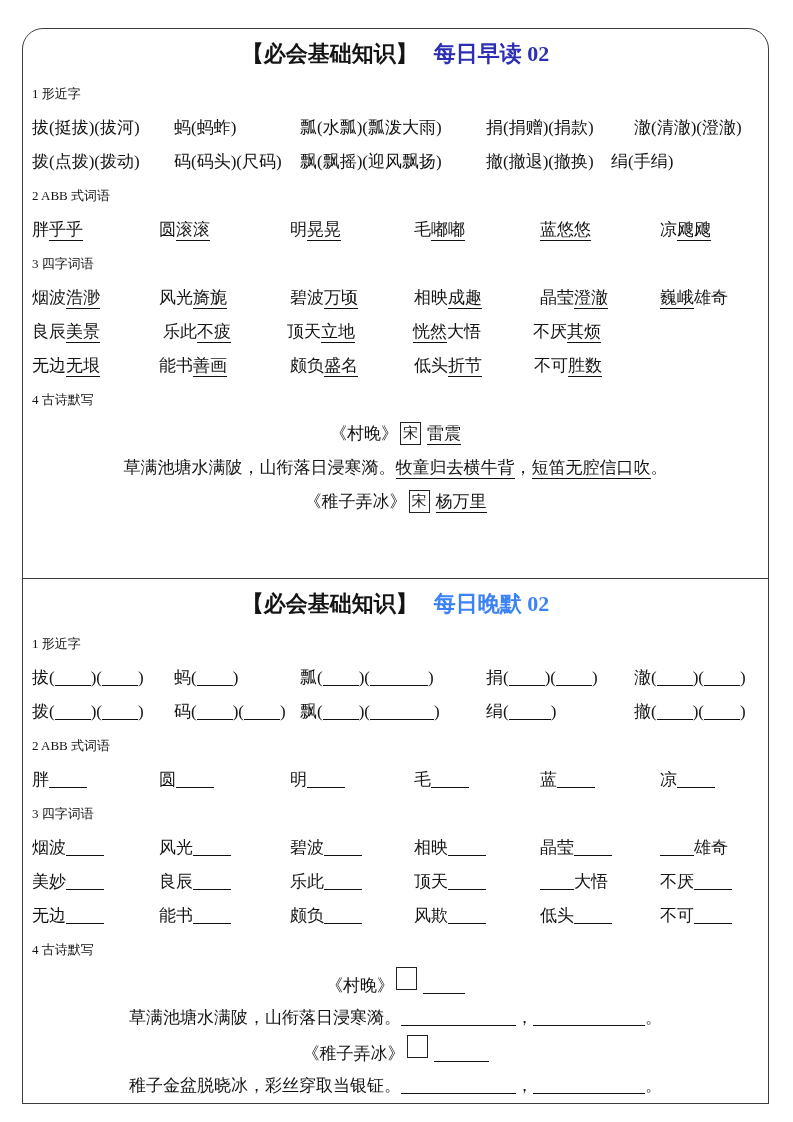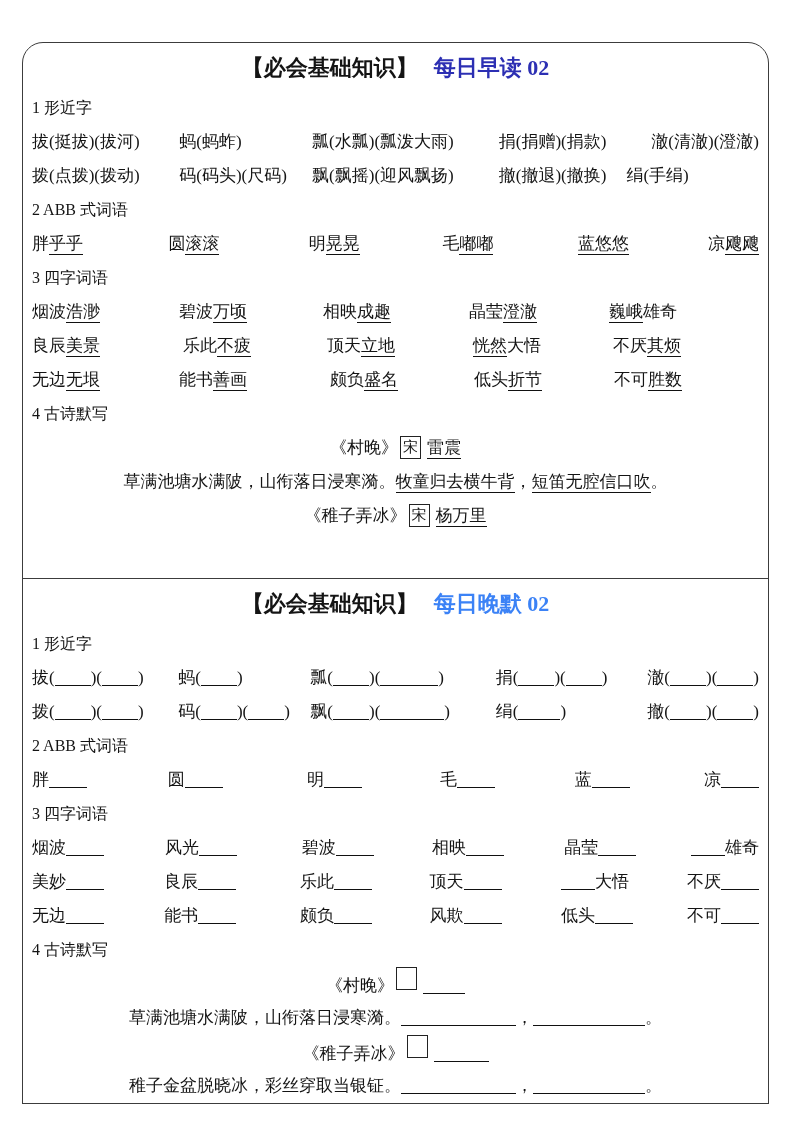--- a/index.html
+++ b/index.html
@@ -4,27 +4,27 @@
 <style>
   html,body{margin:0;padding:0;background:#ffffff;}
   .page{
     position:relative;width:793px;height:1122px;background:#ffffff;
     font-family:"Liberation Serif","DejaVu Serif",serif;color:#141414;overflow:hidden;
   }
   .sheet{
     position:absolute;left:22px;width:747px;box-sizing:border-box;
     border:1.5px solid #3c3c3c;background:#fff;padding:2px 9px 6px 9px;
   }
-  #sheet-morning{top:42px;height:632px;border-radius:21px;}
+  #sheet-morning{top:28px;height:632px;border-radius:21px;}
   #sheet-evening{top:578px;height:526px;}
   .title{height:46px;line-height:46px;text-align:center;font-size:22px;font-weight:bold;white-space:nowrap;}
   .t-accent{margin-left:16px;}
   .line{height:34px;line-height:34px;font-size:17px;white-space:nowrap;}
-  .h{font-size:16px;}
-  .row{display:flex;gap:20px;}
+  .h{font-size:13px;}
+  .row{display:flex;}
   .c{white-space:nowrap;overflow:visible;}
   .xjz .c1{width:142px}.xjz .c2{width:126px}.xjz .c3{width:186px}.xjz .c4{width:148px}.xjz .c5{flex:1}
   .six .c1{width:127px}.six .c2{width:131px}.six .c3{width:124px}.six .c4{width:126px}.six .c5{width:120px}.six .c6{flex:1}
   .center{text-align:center;font-family:Liberation Serif, serif;}
   .u{border-bottom:1.5px solid #111;padding-bottom:1px;}
   .blank{display:inline-block;border-bottom:1.5px solid #111;height:1em;position:relative;top:3px;}
   .boxed{
     display:inline-block;border:1.5px solid #222;min-width:15px;height:21px;line-height:21px;
     text-align:center;font-size:15px;margin:0 6px 0 2px;padding:0 2px;vertical-align:1px;
   }
@@ -61,20 +61,21 @@
       <span class="c c2"><span>圆</span><span class="u">滚滚</span></span>
       <span class="c c3"><span>明</span><span class="u">晃晃</span></span>
       <span class="c c4"><span>毛</span><span class="u">嘟嘟</span></span>
       <span class="c c5"><span class="u">蓝悠悠</span></span>
       <span class="c c6"><span>凉</span><span class="u">飕飕</span></span>
     </div>
 
     <div class="line h">3 四字词语</div>
     <div class="line row six">
       <span class="c c1"><span>烟波</span><span class="u">浩渺</span></span>
+      <span class="c c2"><span>风光</span><span class="u">旖旎</span></span>
       <span class="c c3"><span>碧波</span><span class="u">万顷</span></span>
       <span class="c c4"><span>相映</span><span class="u">成趣</span></span>
       <span class="c c5"><span>晶莹</span><span class="u">澄澈</span></span>
       <span class="c c6"><span class="u">巍峨</span><span>雄奇</span></span>
     </div>
     <div class="line row six">
       <span class="c c2"><span>良辰</span><span class="u">美景</span></span>
       <span class="c c3"><span>乐此</span><span class="u">不疲</span></span>
       <span class="c c4"><span>顶天</span><span class="u">立地</span></span>
       <span class="c c5"><span class="u">恍然</span><span>大悟</span></span>

